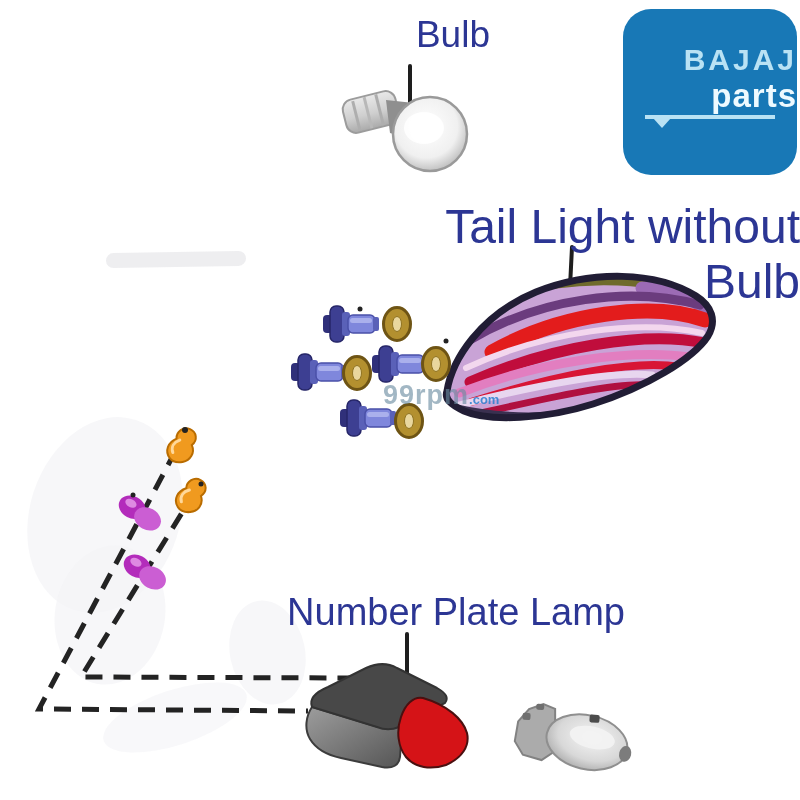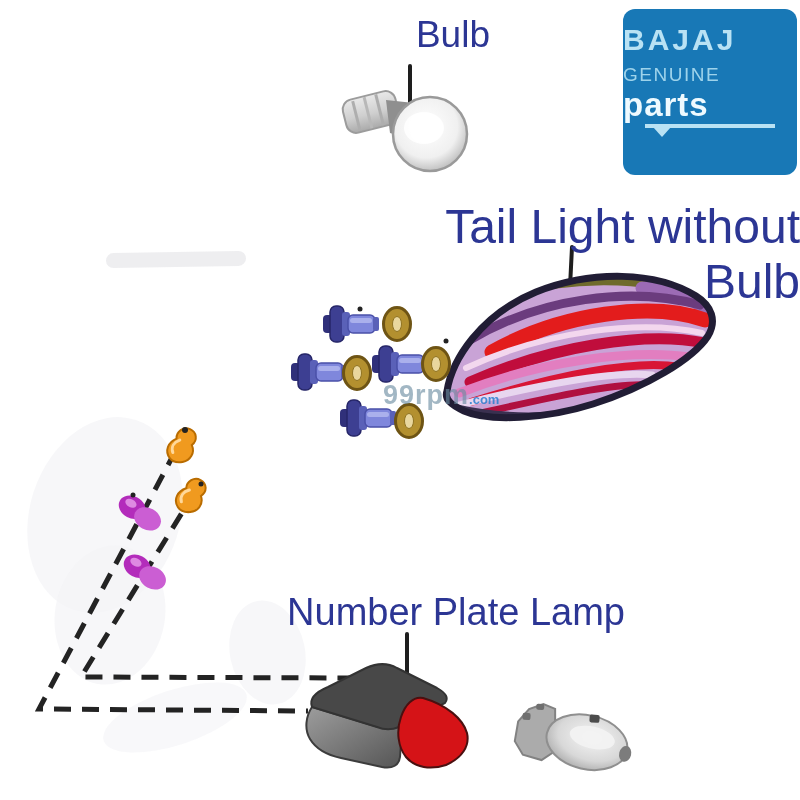--- a/index.html
+++ b/index.html
@@ -16,22 +16,22 @@
 
   .art{position:absolute;left:0;top:0;}
 
   .lbl{position:absolute;color:var(--label-text,#2c3694);text-align:right;line-height:1.15;}
   .lbl-bulb{left:310px;top:14px;width:180px;font-size:37px;}
   .lbl-tail{left:355px;top:199px;width:445px;font-size:48px;}
   .lbl-lamp{left:240px;top:591px;width:385px;font-size:38px;}
 
   .logo{
     position:absolute;left:623px;top:9px;width:174px;height:166px;
-    background:var(--logo-bg,#1878b6);border-radius:12px;text-align:left;
-    padding-top:14px;box-sizing:border-box;
+    background:var(--logo-bg,#1878b6);border-radius:28px;text-align:right;
+    padding-top:34px;box-sizing:border-box;
   }
   .logo-brand{color:var(--logo-brand,#b9e2f4);font-size:30px;font-weight:700;letter-spacing:3px;}
   .logo-genuine{color:var(--logo-genuine,#9dd3eb);font-size:19px;letter-spacing:1.5px;margin-top:7px;}
   .logo-parts{color:var(--logo-parts,#eefaff);font-size:33px;font-weight:700;letter-spacing:1px;line-height:1;margin-top:2px;}
   .logo-underline{position:relative;height:4px;background:var(--logo-brand,#b9e2f4);width:130px;margin:3px auto 0;}
   .logo-arrow{position:absolute;left:8px;top:3px;width:0;height:0;
     border-left:9px solid transparent;border-right:9px solid transparent;
     border-top:10px solid var(--logo-brand,#b9e2f4);}
 
   .watermark{position:absolute;left:343px;top:380px;white-space:nowrap;}
@@ -192,21 +192,20 @@
       <ellipse cx="626" cy="750" rx="6" ry="8" fill="#7c7c7c" transform="rotate(9 626 750)"></ellipse>
     </g>
   </svg>
 
   <div class="lbl lbl-bulb">Bulb</div>
   <div class="lbl lbl-tail">Tail Light without Bulb</div>
   <div class="lbl lbl-lamp">Number Plate Lamp</div>
 
   <div class="logo">
     <div class="logo-brand">BAJAJ</div>
-    <div class="logo-genuine">GENUINE</div>
     <div class="logo-parts">parts</div>
     <div class="logo-underline">
         <span class="logo-arrow"></span>
       </div>
   </div>
 
   <div class="watermark">
     <span class="wm-name">99rpm</span><span class="wm-dom">.com</span>
   </div>
 

